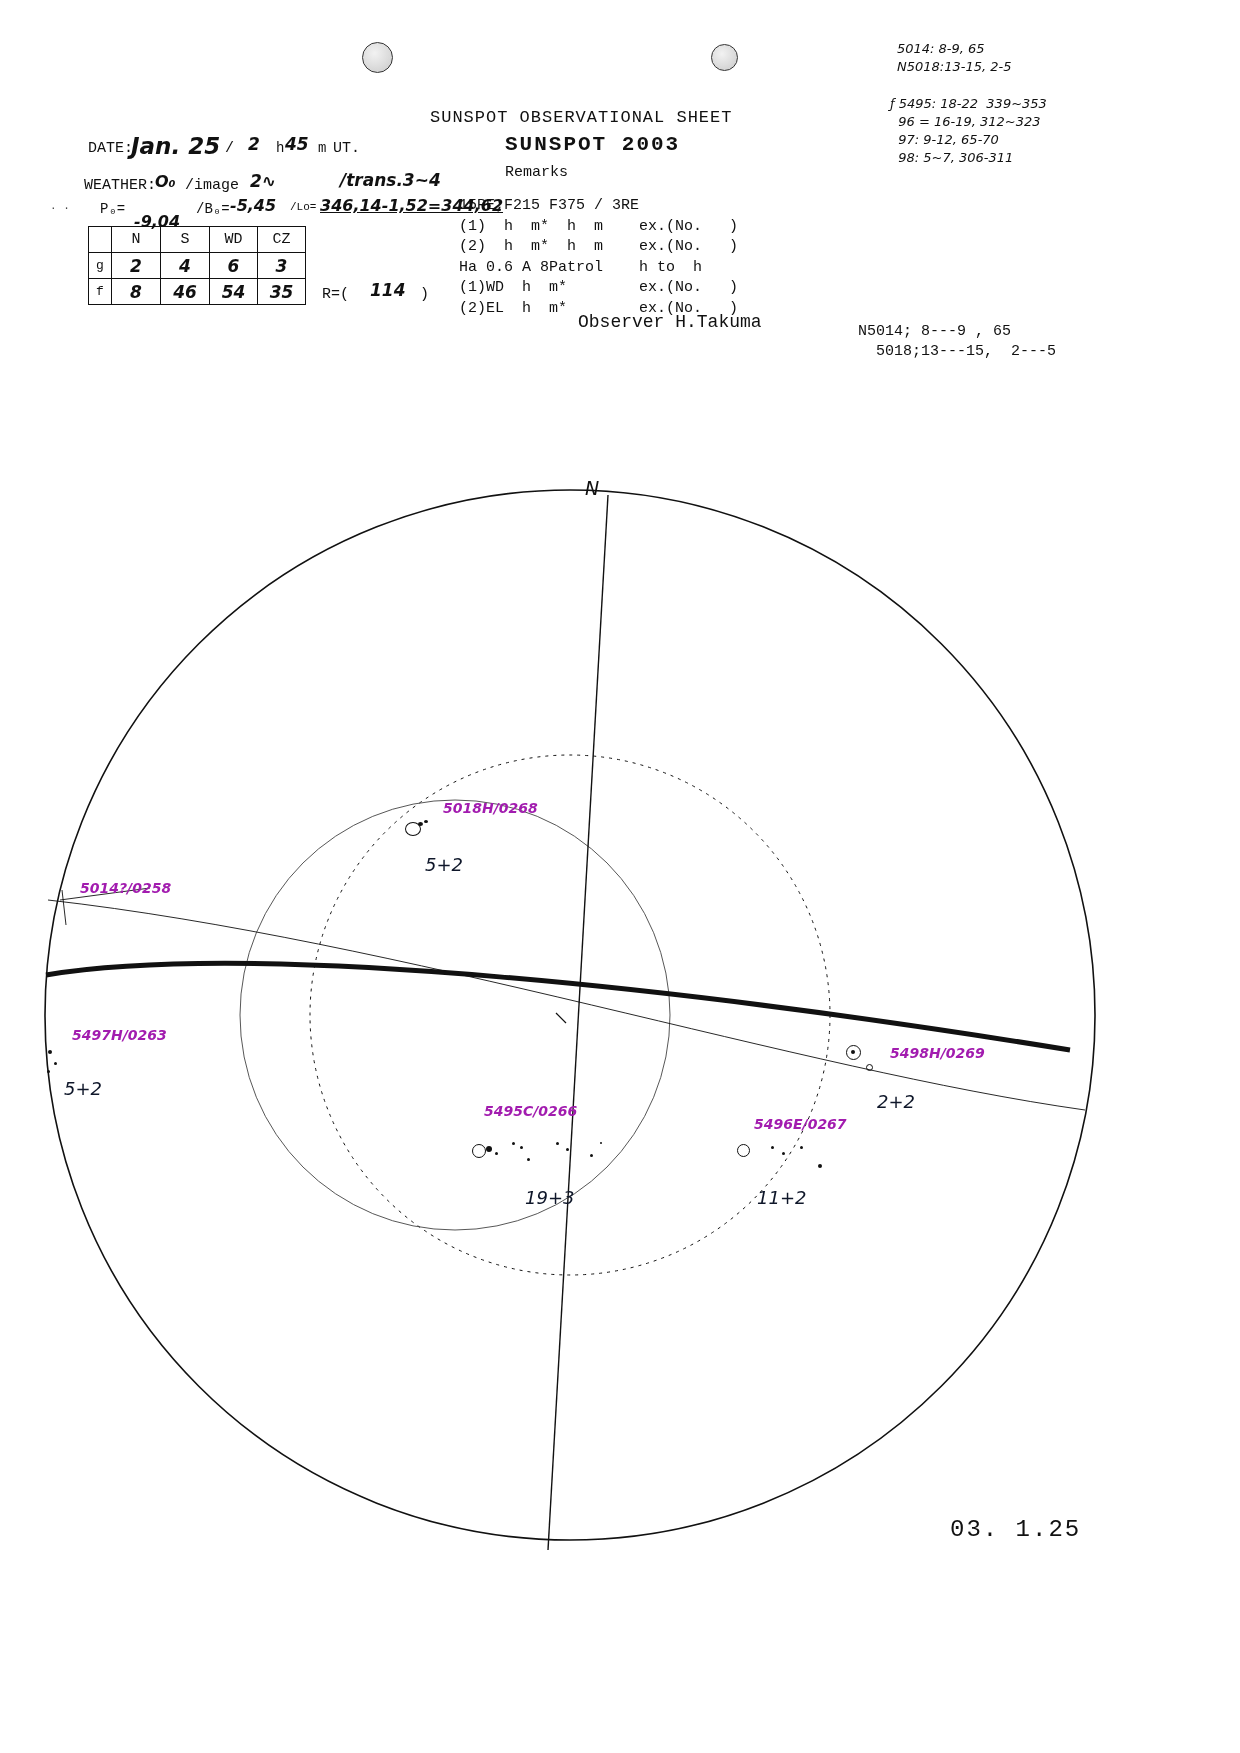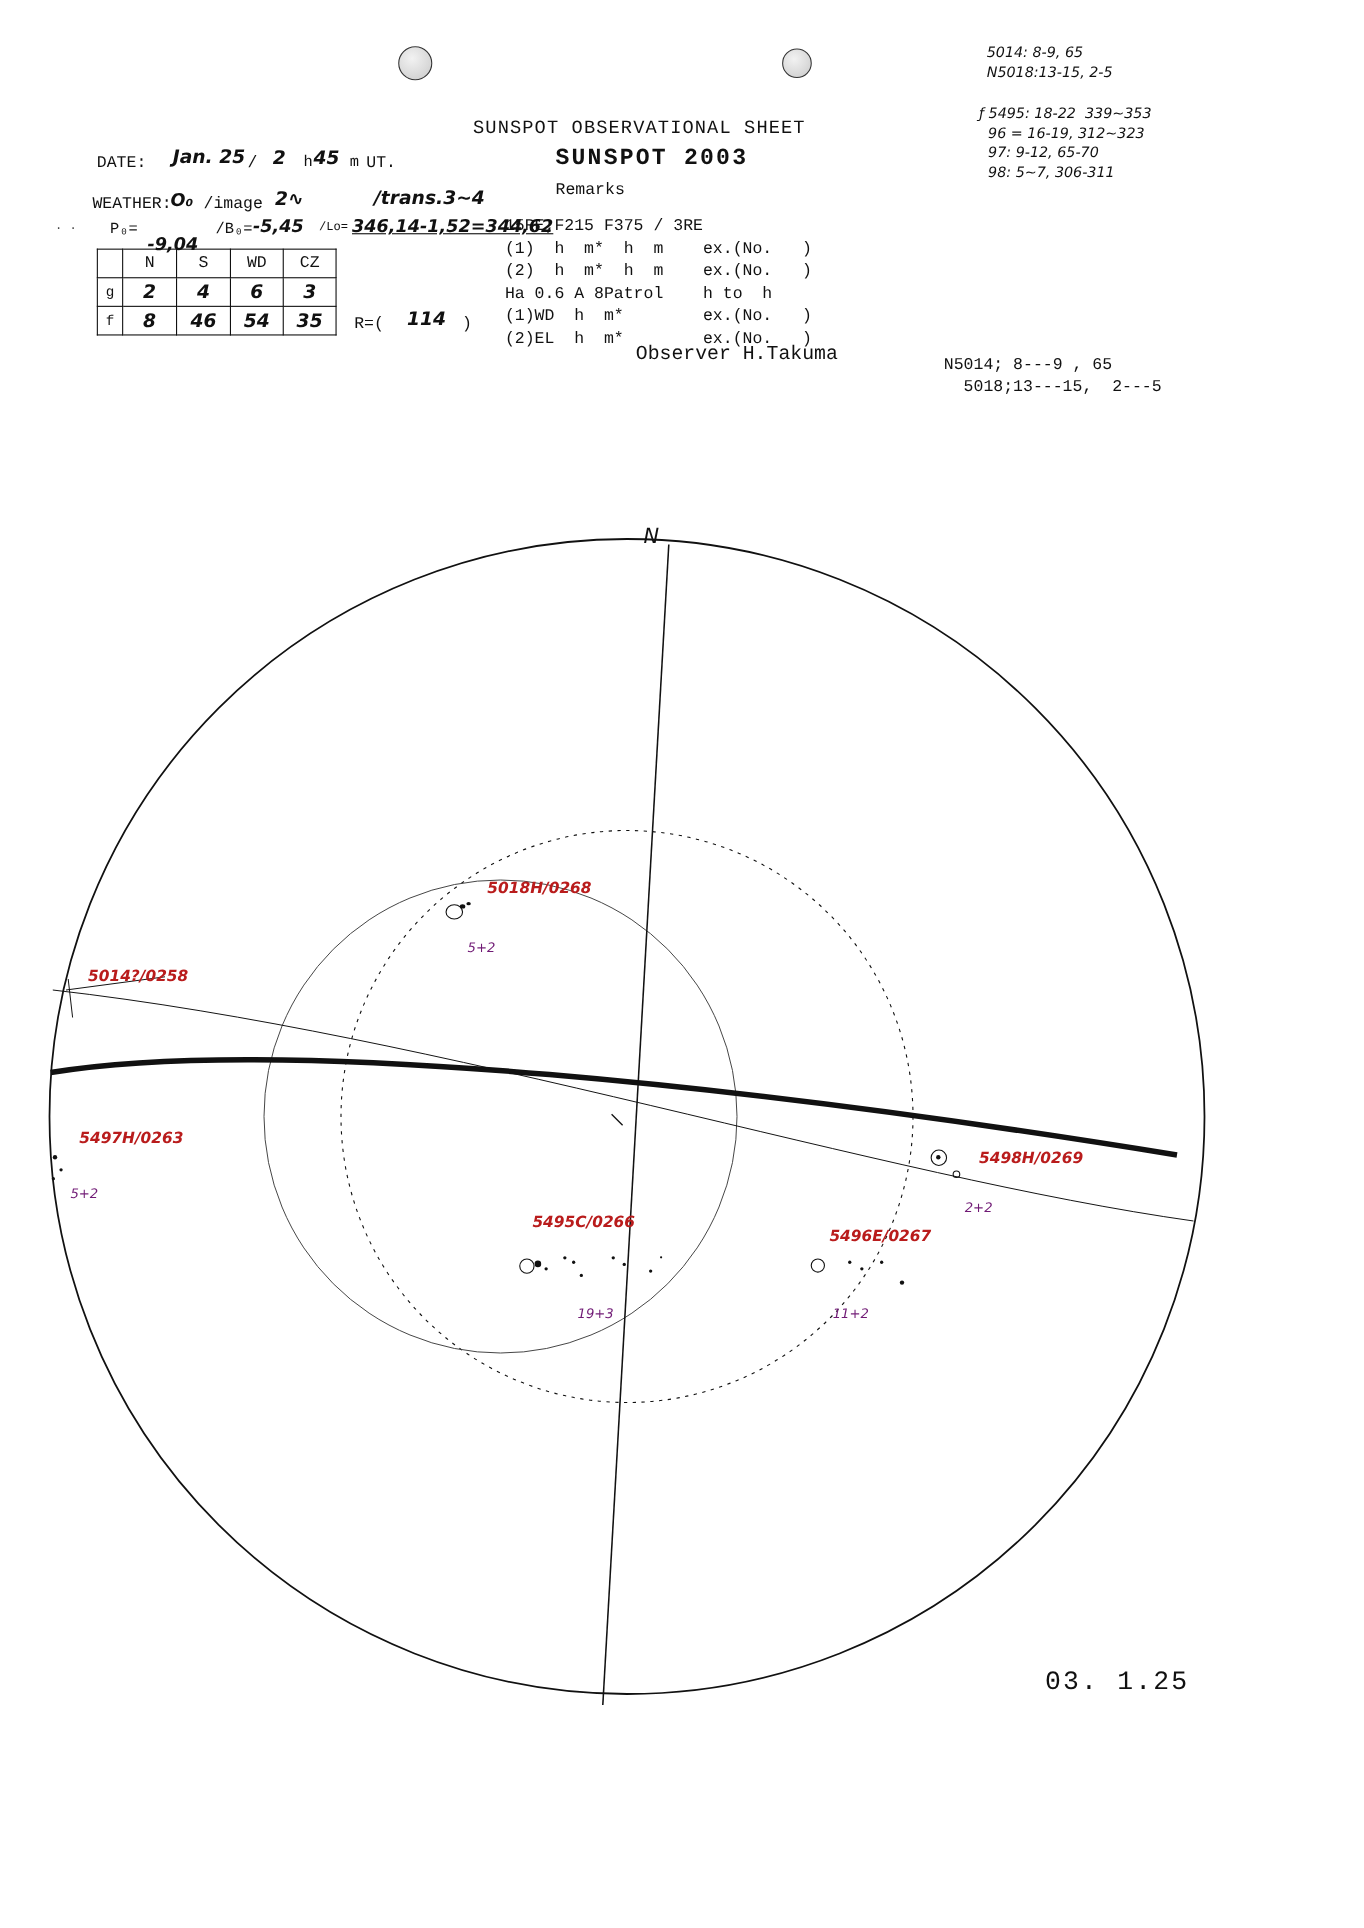--- a/index.html
+++ b/index.html
@@ -8,21 +8,21 @@
   .abs{position:absolute;}
   .hand{font-family:"DejaVu Sans",sans-serif;font-style:italic;font-weight:bold;}
   .mono{font-family:"Liberation Mono",monospace;}
 
   
   #title{left:430px;top:108px;font-size:17px;letter-spacing:1px;font-family:"Liberation Mono",monospace;}
   #subtitle{left:505px;top:133px;font-size:21px;font-weight:bold;letter-spacing:2px;}
   #remarks-label{left:505px;top:164px;font-size:15px;}
 
   #date-label{left:88px;top:140px;font-size:15px;}
-  #date-val{left:157px;top:133px;font-size:17px;}
+  #date-val{left:131px;top:133px;font-size:23px;}
   #date-sep{left:225px;top:140px;font-size:15px;}
   #time-val{left:248px;top:134px;font-size:17px;}
   #time-h{left:276px;top:140px;font-size:14px;}
   #time-m{left:285px;top:134px;font-size:17px;}
   #time-mm{left:318px;top:140px;font-size:14px;}
   #ut{left:333px;top:140px;font-size:15px;}
 
   #weather-label{left:84px;top:177px;font-size:15px;}
   #weather-val{left:155px;top:172px;font-size:16px;}
   #weather-rest{left:185px;top:177px;font-size:15px;}
@@ -62,22 +62,22 @@
   
   .blob{border-radius:50%;border:1px solid #333;background:
      radial-gradient(circle at 40% 35%, #f2f2f2 0%, #dcdcdc 55%, #c9c9c9 100%);}
   #blob1{left:362px;top:42px;width:29px;height:29px;}
   #blob2{left:711px;top:44px;width:25px;height:25px;}
 
   
   #disk-wrap{left:0px;top:470px;width:1240px;height:1230px;}
   svg{display:block;}
 
-  .lbl{position:absolute;font-family:"DejaVu Sans",sans-serif;font-style:italic;font-weight:bold;font-size:14px;color:#b91c1c;white-space:nowrap;}
-  .cnt{position:absolute;font-family:"DejaVu Sans",sans-serif;font-style:italic;font-size:12px;color:#701a75;}
+  .lbl{position:absolute;font-family:"DejaVu Sans",sans-serif;font-style:italic;font-weight:bold;font-size:14px;color:#a21caf;white-space:nowrap;}
+  .cnt{position:absolute;font-family:"DejaVu Sans",sans-serif;font-style:italic;font-size:18px;color:#0f172a;}
   #datestamp{left:950px;top:1516px;font-size:24px;font-family:"Liberation Mono",monospace;letter-spacing:2px;}
   #n-mark{left:585px;top:477px;font-size:19px;font-family:"DejaVu Sans",sans-serif;font-style:italic;}
   .spot{position:absolute;background:#111;border-radius:50%;}
   .ring{position:absolute;border:1.5px solid #111;border-radius:50%;}
 </style>
 </head>
 <body>
 
 <div class="sheet">
 

